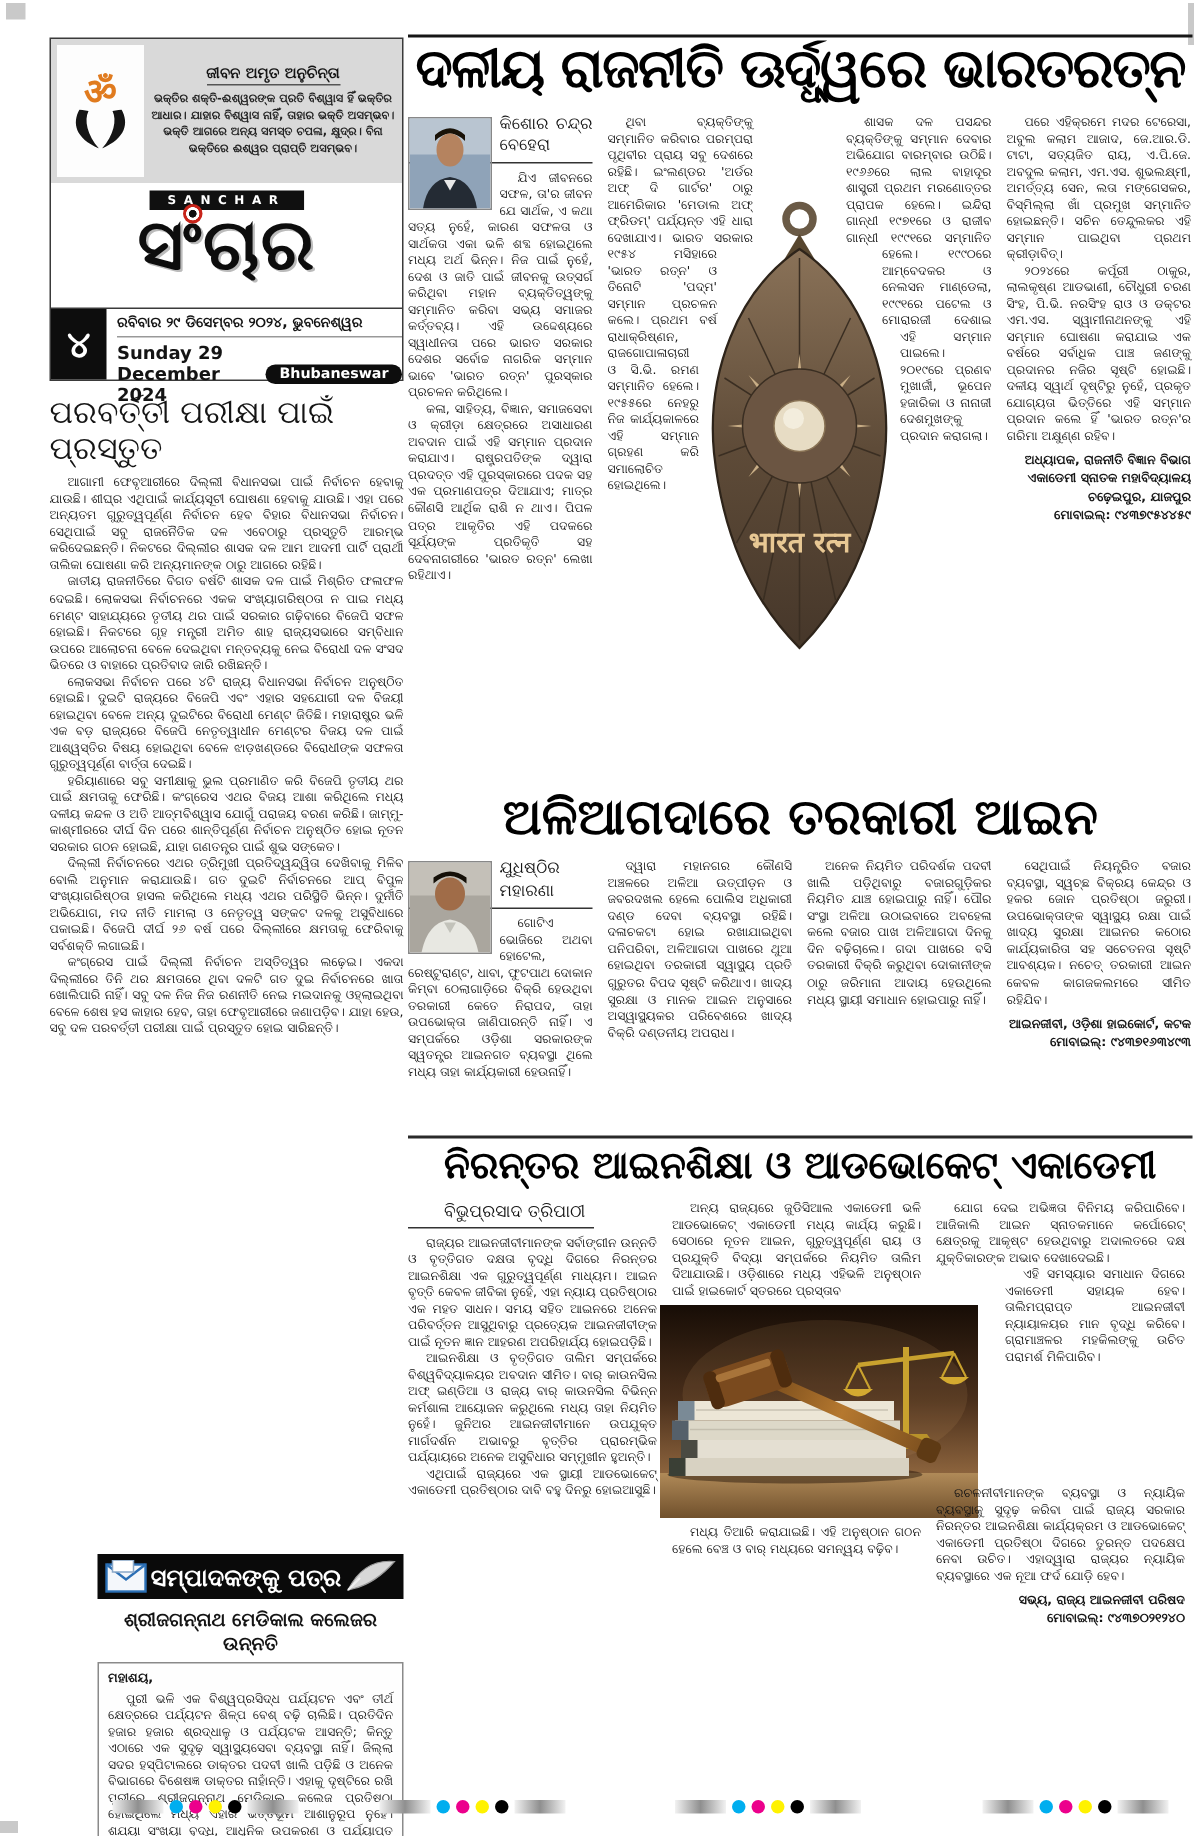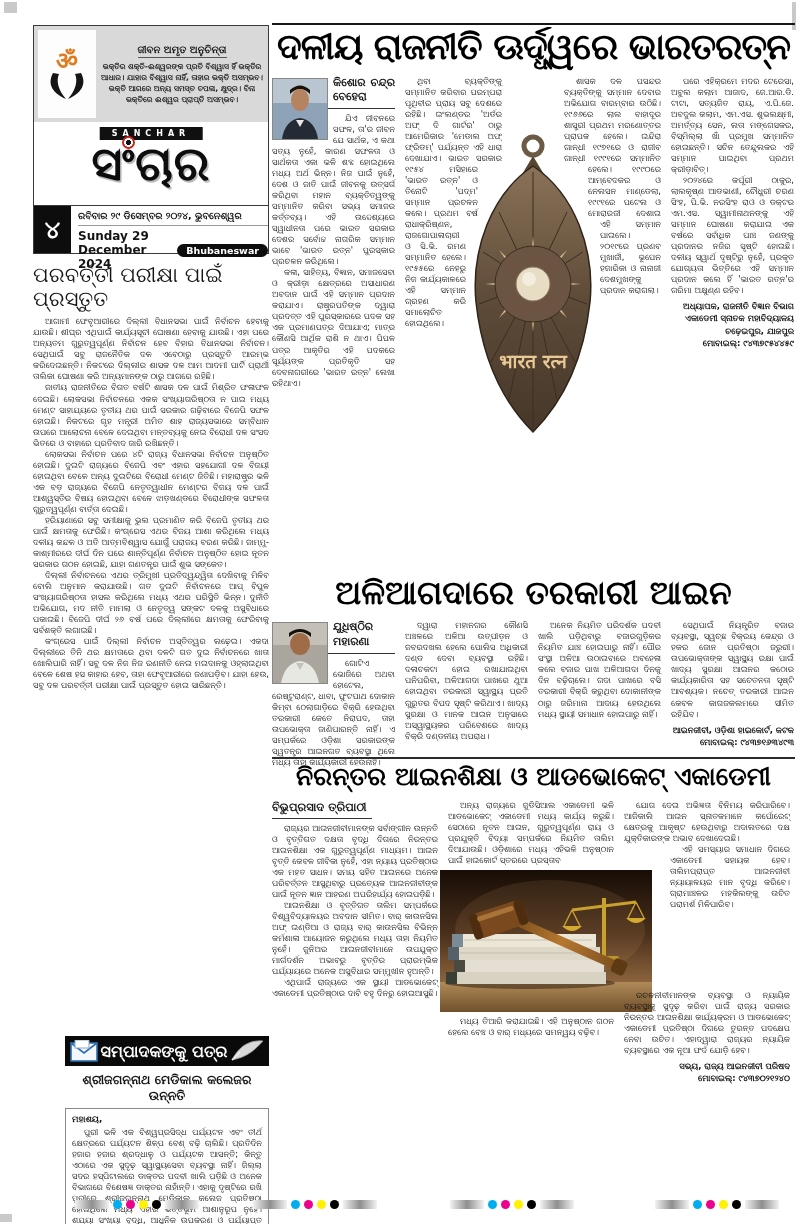--- a/index.html
+++ b/index.html
@@ -35,33 +35,33 @@
   .letters-hd{background:#0a0a0a;height:30px;display:flex;align-items:center;padding:0 5px;}
   .letters-title{flex:1;text-align:center;color:#fff;font-weight:bold;font-size:16px;}
   .letter-title{text-align:center;font-size:12.5px;font-weight:bold;margin:6px 0 4px;}
   .letter-box{border:1px solid #8a8a8a;padding:5px 6px;height:108px;overflow:hidden;background:#fefefe;}
   .salut{font-weight:bold;font-size:8.6px;margin-bottom:1px;}
   
   .right-col{position:absolute;left:272px;top:0;width:523px;height:1196px;}
   .top-rule{position:absolute;top:23px;left:0;width:523px;height:2px;background:#161616;}
   article{position:absolute;left:0;width:523px;overflow:hidden;}
   .a1{top:27px;height:497px;}
-  .a2{top:527px;height:227px;margin-top:48px;}
+  .a2{top:527px;height:227px;}
   .a3{top:763px;height:430px;}
   .art-h1{font-weight:bold;text-align:center;margin:0;line-height:1.1;color:#000;}
   .a1 .art-h1{font-size:36px;letter-spacing:-1px;}
   .a2 .art-h1{font-size:33px;}
   .a3 .art-h1{font-size:25px;}
   .cols{display:flex;gap:10px;margin-top:9px;}
   .c123{width:123px;flex:0 0 123px;}
   .c166{width:166px;flex:0 0 166px;}
   .a1 .cols{height:438px;}
   .a2 .cols{height:168px;}
   .a3 .cols{height:383px;}
-  .byline-name{font-weight:bold;font-size:11px;border-bottom:1px solid #333;padding-bottom:3px;margin-bottom:4px;}
+  .byline-name{font-weight:normal;font-size:11px;border-bottom:1px solid #333;padding-bottom:3px;margin-bottom:4px;padding-left:24px;}
   .photo{float:left;width:54px;height:60px;margin:2px 5px 3px 0;border:1px solid #888;}
   .mid-wrap{position:relative;width:256px;flex:0 0 256px;display:flex;gap:10px;}
   .mw-col{width:123px;flex:0 0 123px;}
   .medal{position:absolute;left:64px;top:56px;z-index:3;}
   .sp{float:right;clear:right;}
   .sp2{float:left;clear:left;}
   .sig{text-align:right;font-weight:bold;font-size:8.4px;line-height:1.45;margin-top:4px;}
   .divider{position:absolute;top:757px;left:0;width:523px;height:2px;background:#2a2a2a;}
   .gavel-img{margin:4px 0 4px -8px;display:block;}
   .img-spacer{float:left;clear:left;width:42px;height:142px;margin:2px 4px 2px 0;}

